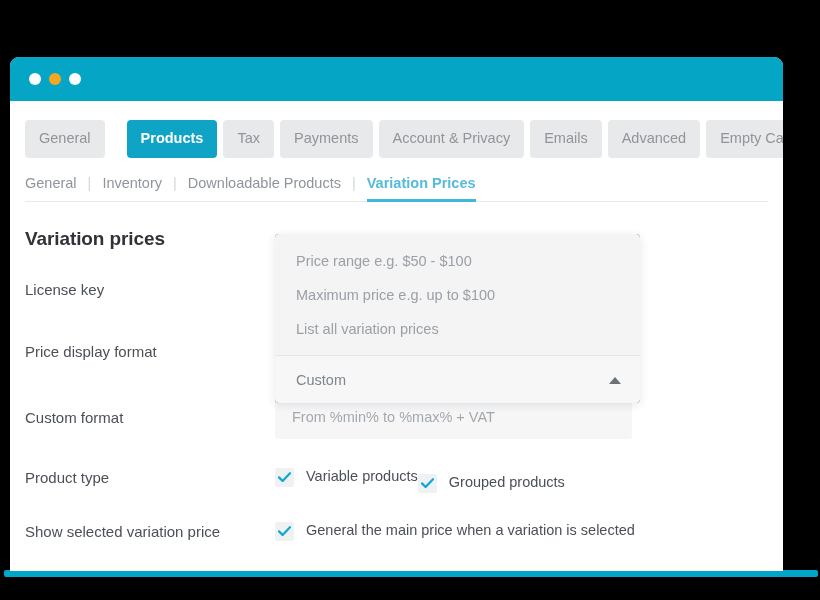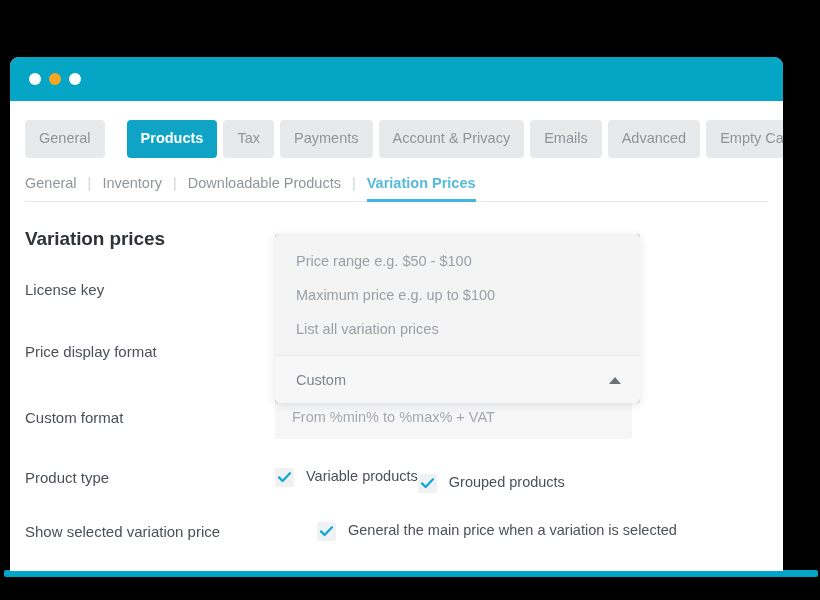--- a/index.html
+++ b/index.html
@@ -161,21 +161,21 @@
     font-weight: bold;
     color: #2f3337;
     letter-spacing: -0.1px;
   }
 
   .row-title   { margin-top: -6px; height: 30px; }
   .row-license { margin-top: 15px; height: 36px; }
   .row-format  { margin-top: 26px; height: 36px; }
   .row-custom  { margin-top: 27px; height: 42px; }
   .row-ptype   { margin-top: 22px; height: 28px; }
-  .row-showsel { margin-top: 20px; height: 28px; gap: 42px; }
+  .row-showsel { margin-top: 20px; height: 28px; }
   .row-disable { margin-top: 20px; height: 28px; }
 
   
   .text-input {
     width: 357px;
     height: 44px;
     background: #f6f6f7;
     border: none;
     border-radius: 3px;
     color: #a21caf;

